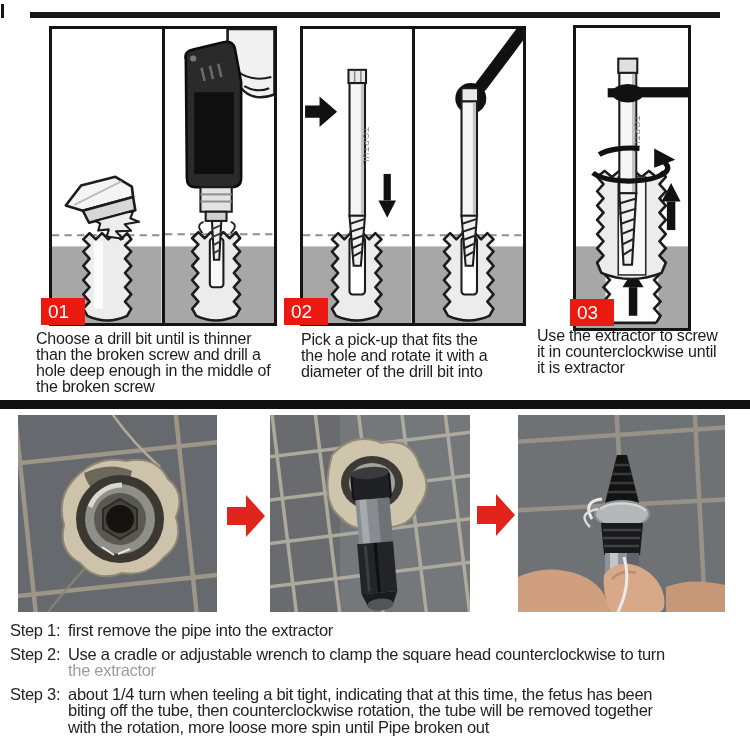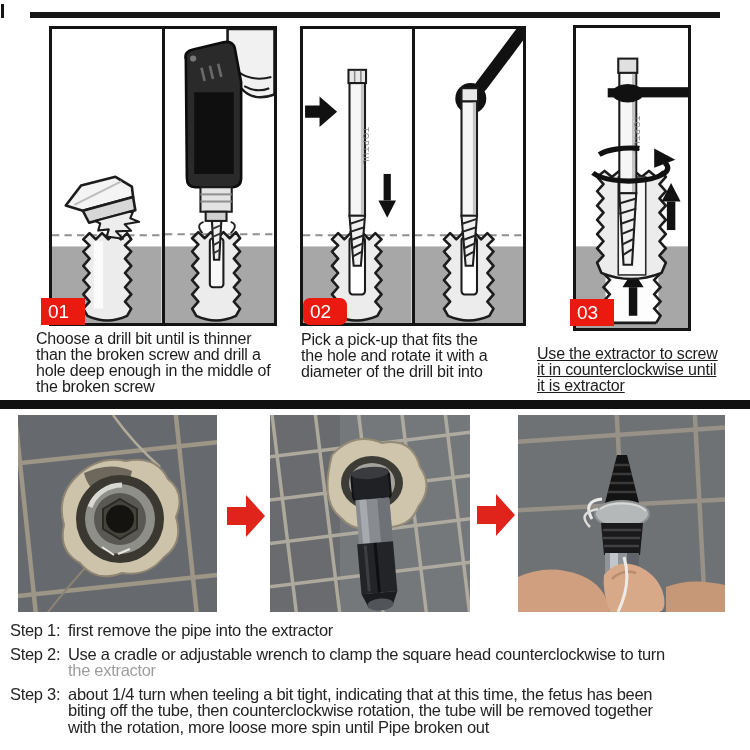--- a/index.html
+++ b/index.html
@@ -14,28 +14,28 @@
   #panel-group-1{left:49px;top:26px;width:222px;height:294px;}
   #panel-group-2{left:300px;top:26px;width:220px;height:294px;}
   #panel-3{left:573px;top:25px;width:112px;height:300px;}
   .subpanel{flex:1;position:relative;overflow:hidden;}
   .subpanel + .subpanel{border-left:3px solid #141414;}
   .subpanel svg, .single svg{display:block;width:100%;height:100%;}
   
   .badge{position:absolute;width:37px;height:27px;background:#ea1a10;color:#ffffff;
          font-size:19px;line-height:27px;padding-left:7px;box-sizing:content-box;z-index:5;}
   #badge-1{left:41px;top:298px;}
-  #badge-2{left:303px;top:298px;border-radius:7px;}
+  #badge-2{left:284px;top:298px;}
   #badge-3{left:570px;top:299px;}
   
   .caption{position:absolute;color:#1c1c1c;font-size:16px;line-height:16px;
            letter-spacing:-0.2px;white-space:nowrap;}
   #caption-1{left:36px;top:331px;}
   #caption-2{left:301px;top:332px;}
-  #caption-3{left:537px;top:346px;text-decoration:underline;}
+  #caption-3{left:537px;top:328px;}
   
   #section-divider{left:0;top:400px;width:750px;height:9px;background:#101010;}
   
   .photo{position:absolute;overflow:hidden;}
   #photo-1{left:18px;top:415px;width:199px;height:197px;}
   #photo-2{left:270px;top:415px;width:200px;height:197px;}
   #photo-3{left:518px;top:415px;width:207px;height:197px;}
   .red-arrow{position:absolute;width:40px;height:46px;}
   #red-arrow-1{left:227px;top:493px;}
   #red-arrow-2{left:477px;top:492px;}

